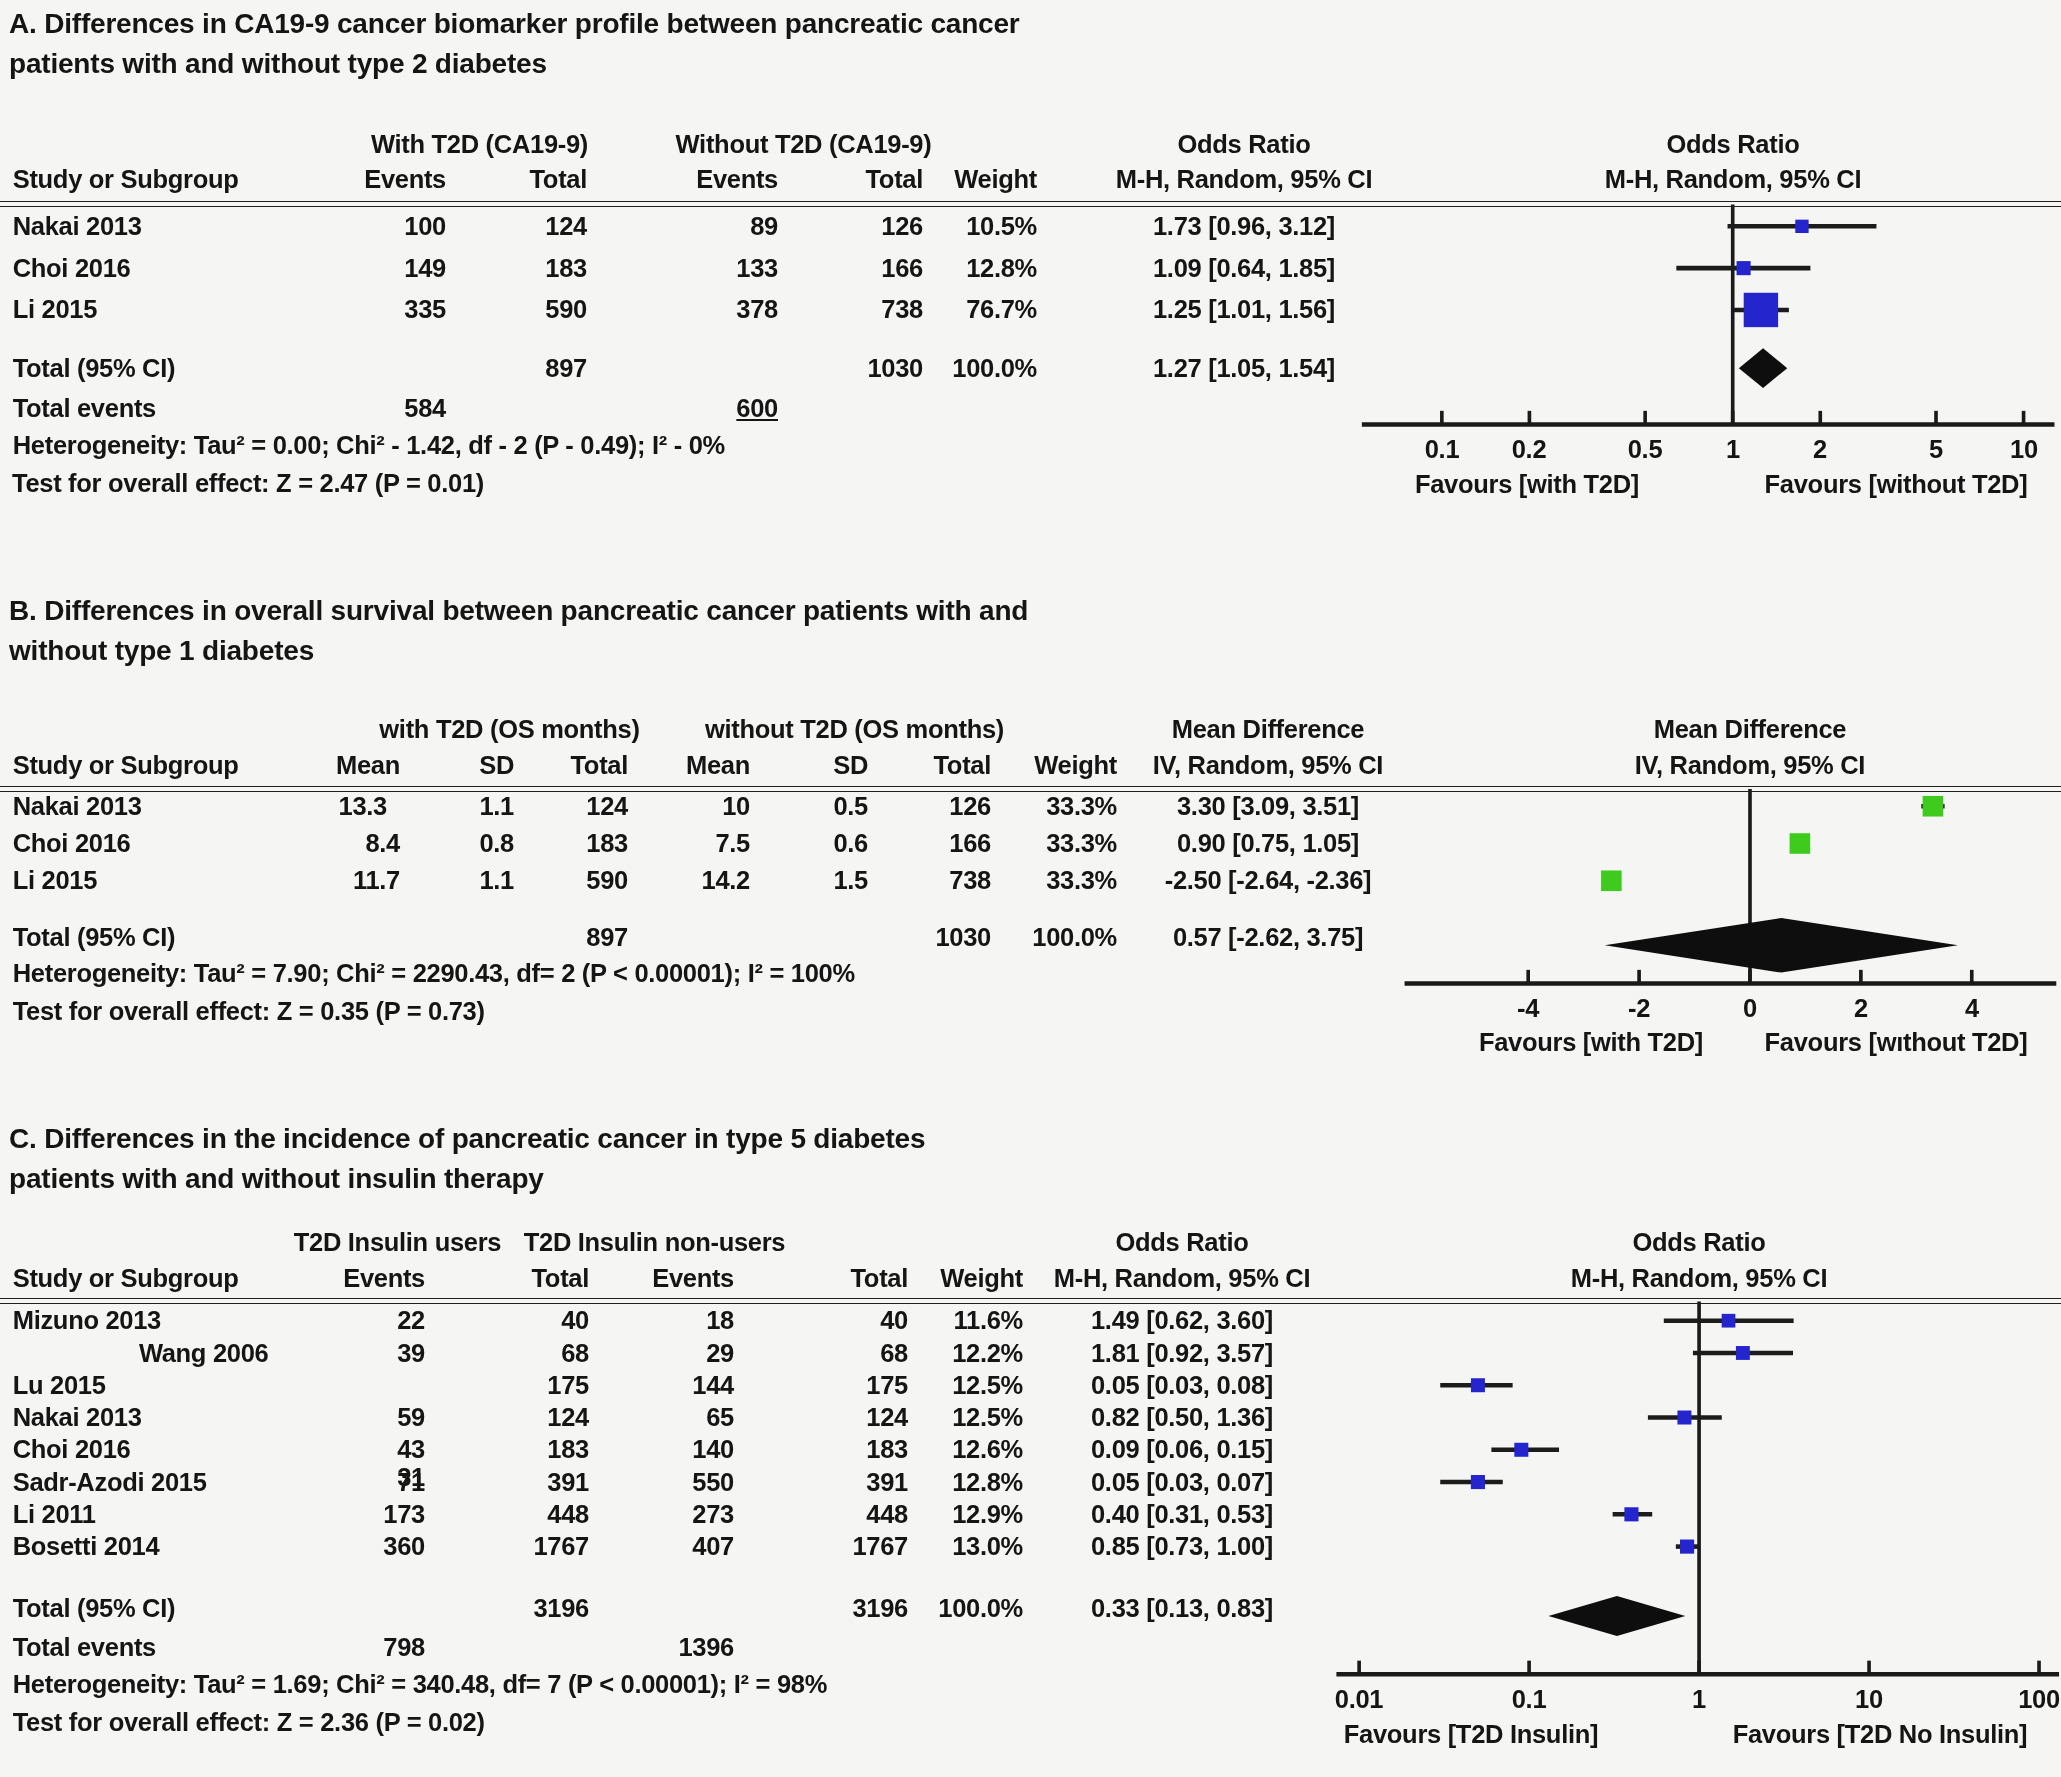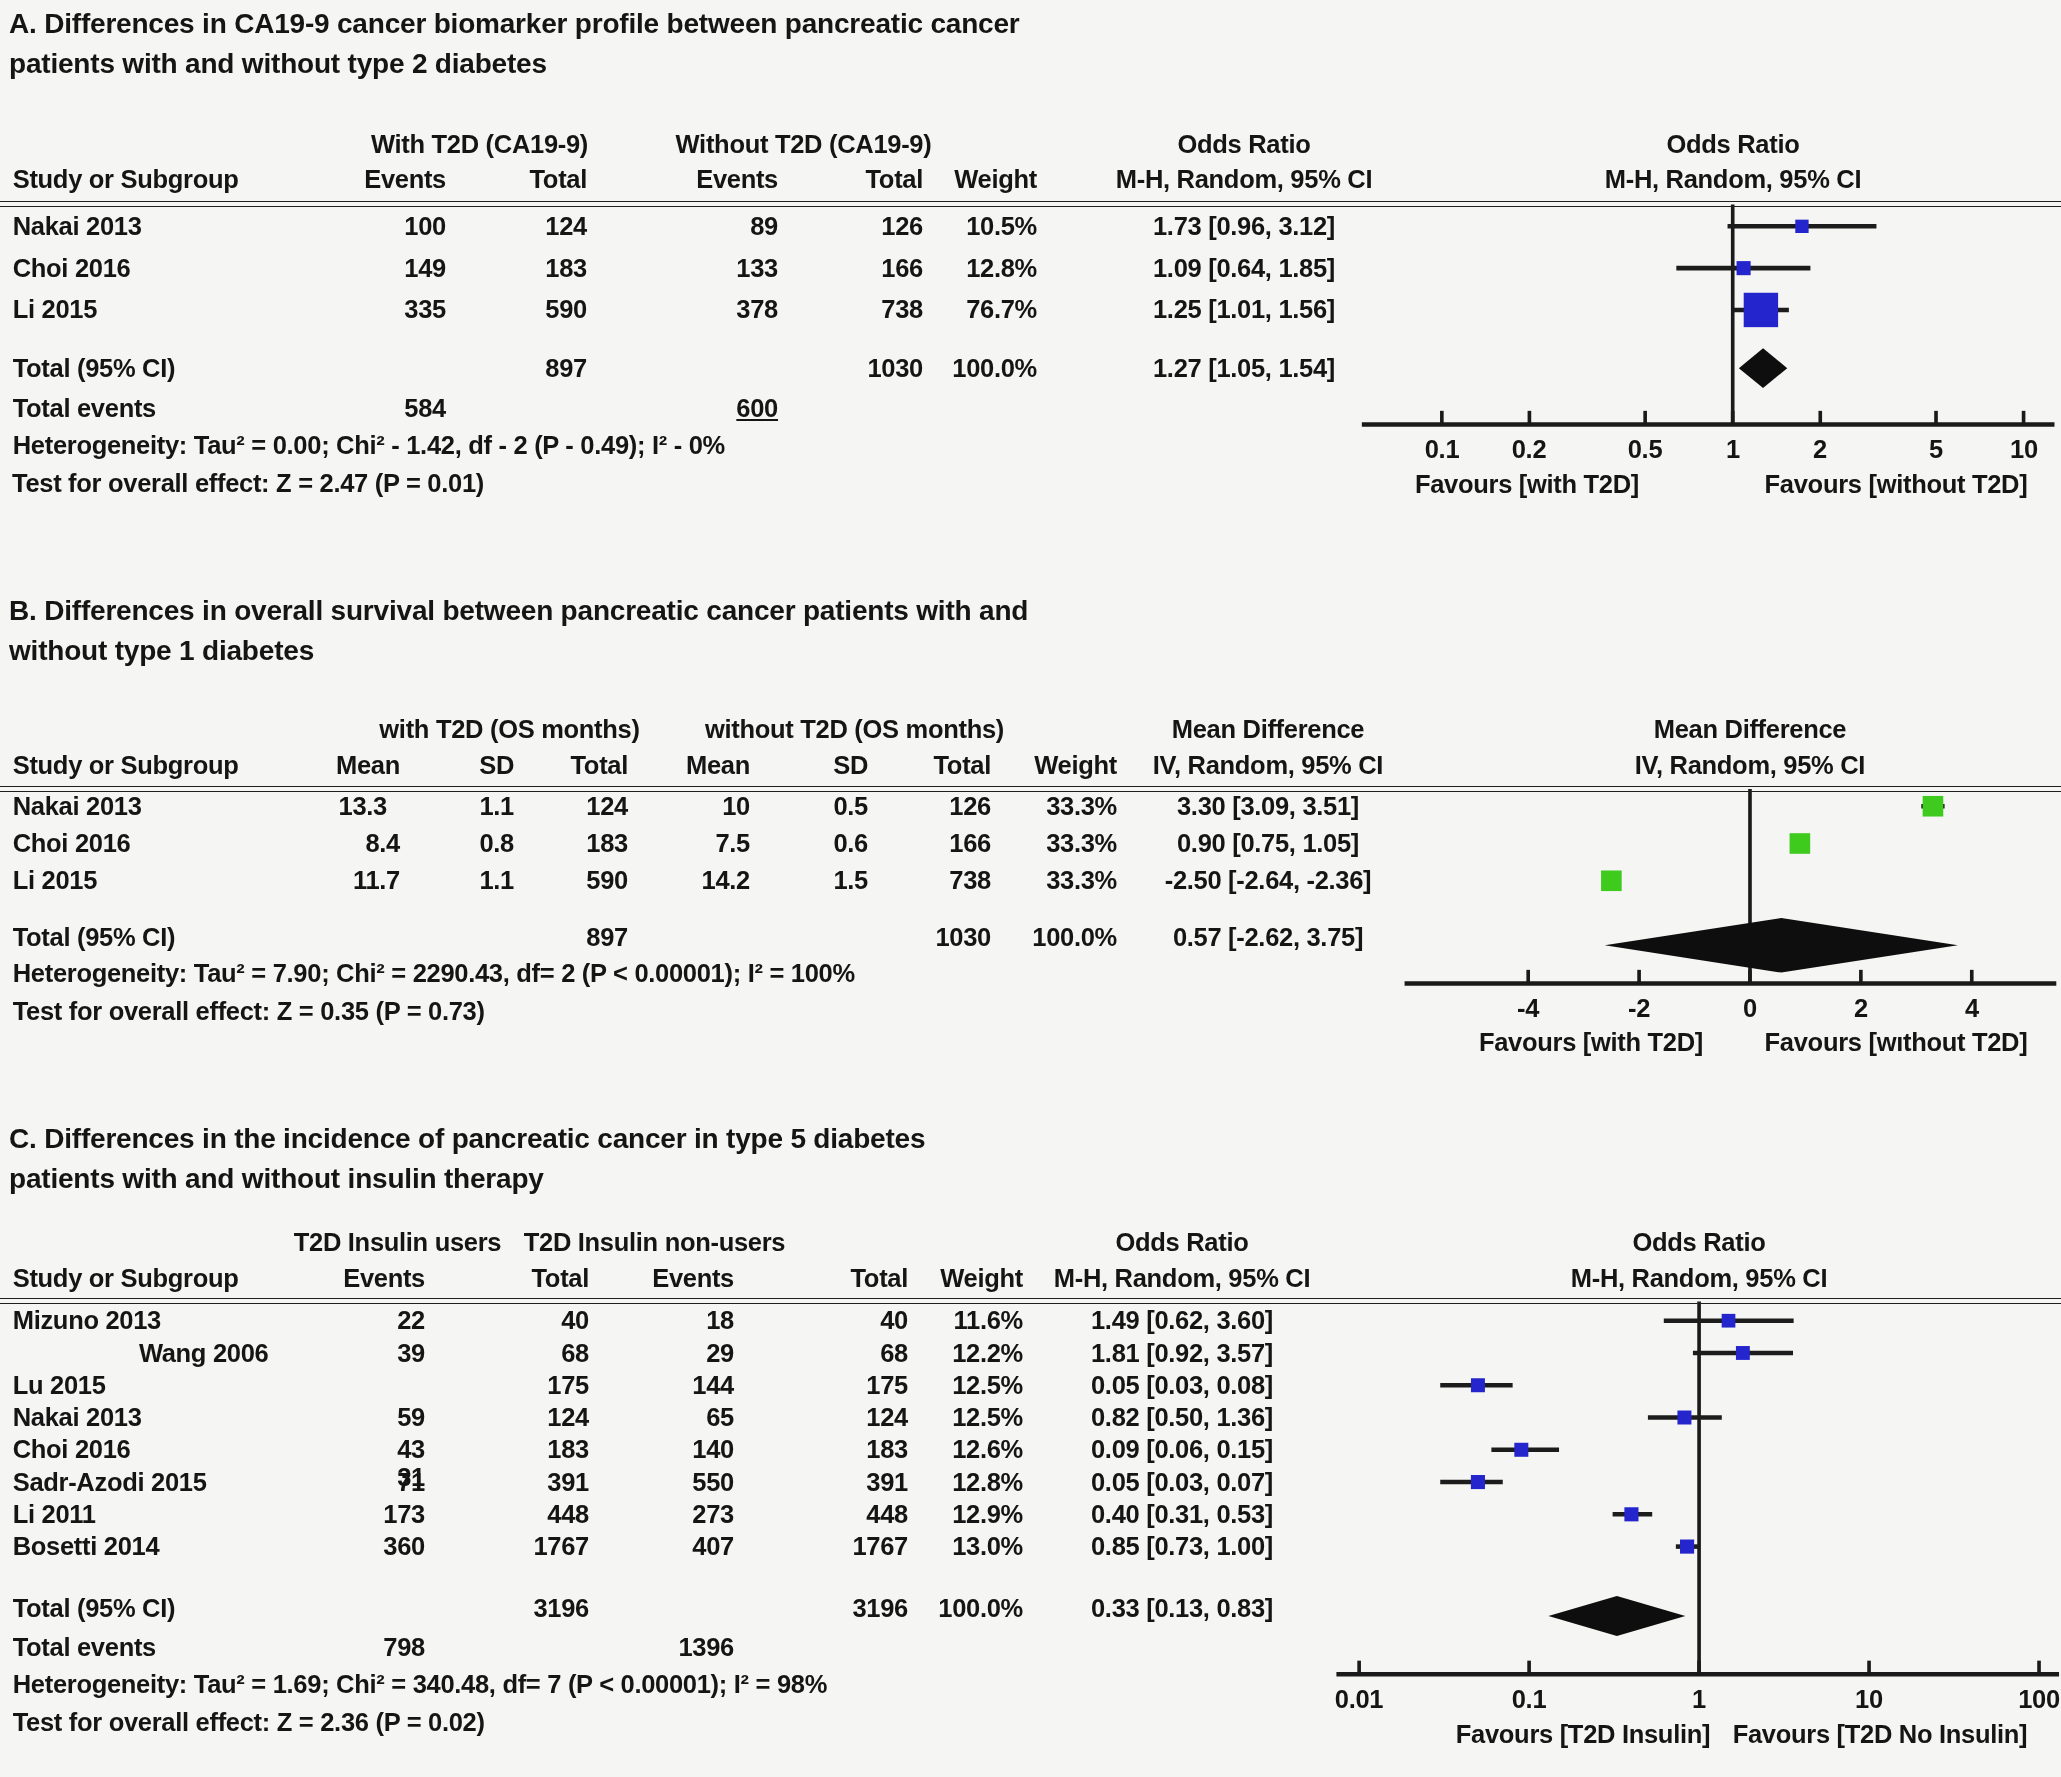--- a/index.html
+++ b/index.html
@@ -270,17 +270,17 @@
       <div class="txt" style="left: 12.7px; top: 1634px; width: 382px;">Total events</div>
       <div class="txt r" style="left: 152px; top: 1634px; width: 273px;">798</div>
       <div class="txt r" style="left: 461px; top: 1634px; width: 273px;">1396</div>
       <div class="txt" style="left: 12.7px; top: 1671px; width: 1182px;">Heterogeneity: Tau²  = 1.69; Chi² = 340.48, df= 7 (P &lt; 0.00001); I² = 98%</div>
       <div class="txt" style="left: 12.7px; top: 1709px; width: 1182px;">Test for overall effect:  Z = 2.36 (P = 0.02)</div>
       <div class="txt c" style="left: 1300px; top: 1686px; width: 118px;">0.01</div>
       <div class="txt c" style="left: 1470px; top: 1686px; width: 118px;">0.1</div>
       <div class="txt c" style="left: 1640px; top: 1686px; width: 118px;">1</div>
       <div class="txt c" style="left: 1810px; top: 1686px; width: 118px;">10</div>
       <div class="txt c" style="left: 1980px; top: 1686px; width: 118px;">100</div>
-      <div class="txt c" style="left: 1292px; top: 1721px; width: 582px;">Favours [T2D Insulin]</div>
+      <div class="txt c" style="left: 1180px; top: 1721px; width: 582px;">Favours [T2D Insulin]</div>
       <div class="txt c" style="left: 1589px; top: 1721px; width: 582px;">Favours [T2D No Insulin]</div>
     </div>
 </div>
 
 
 </body></html>

